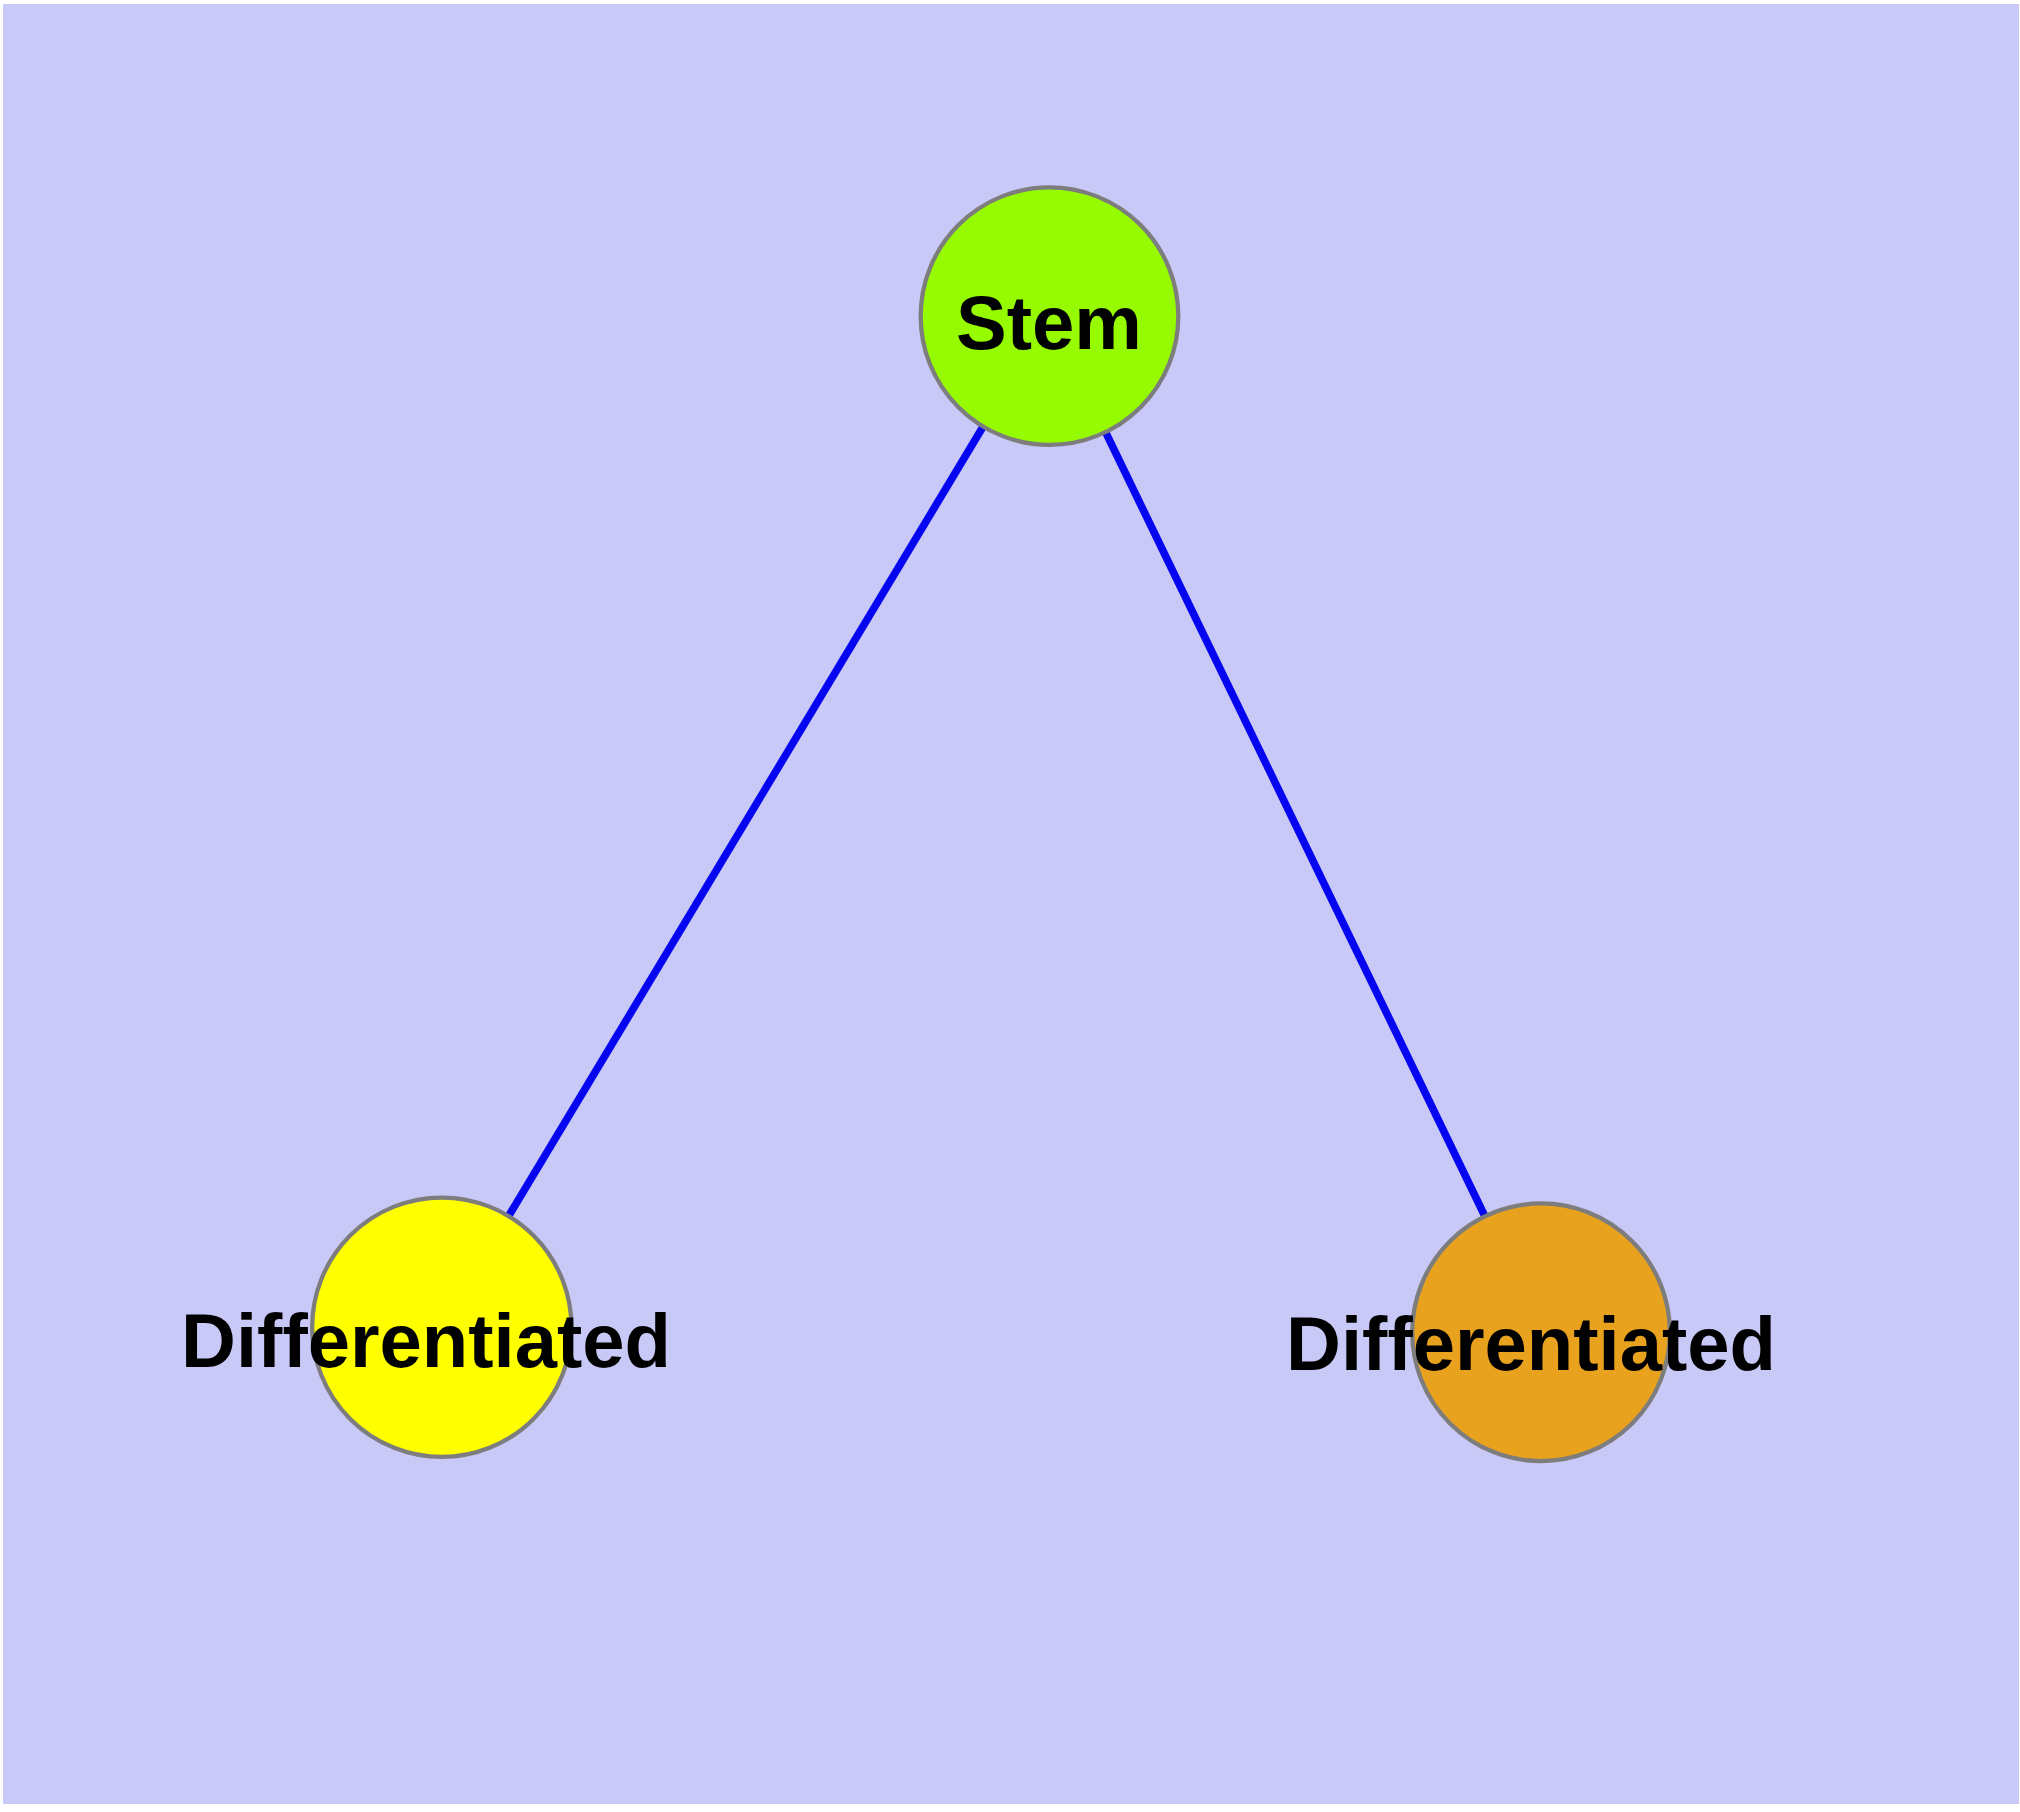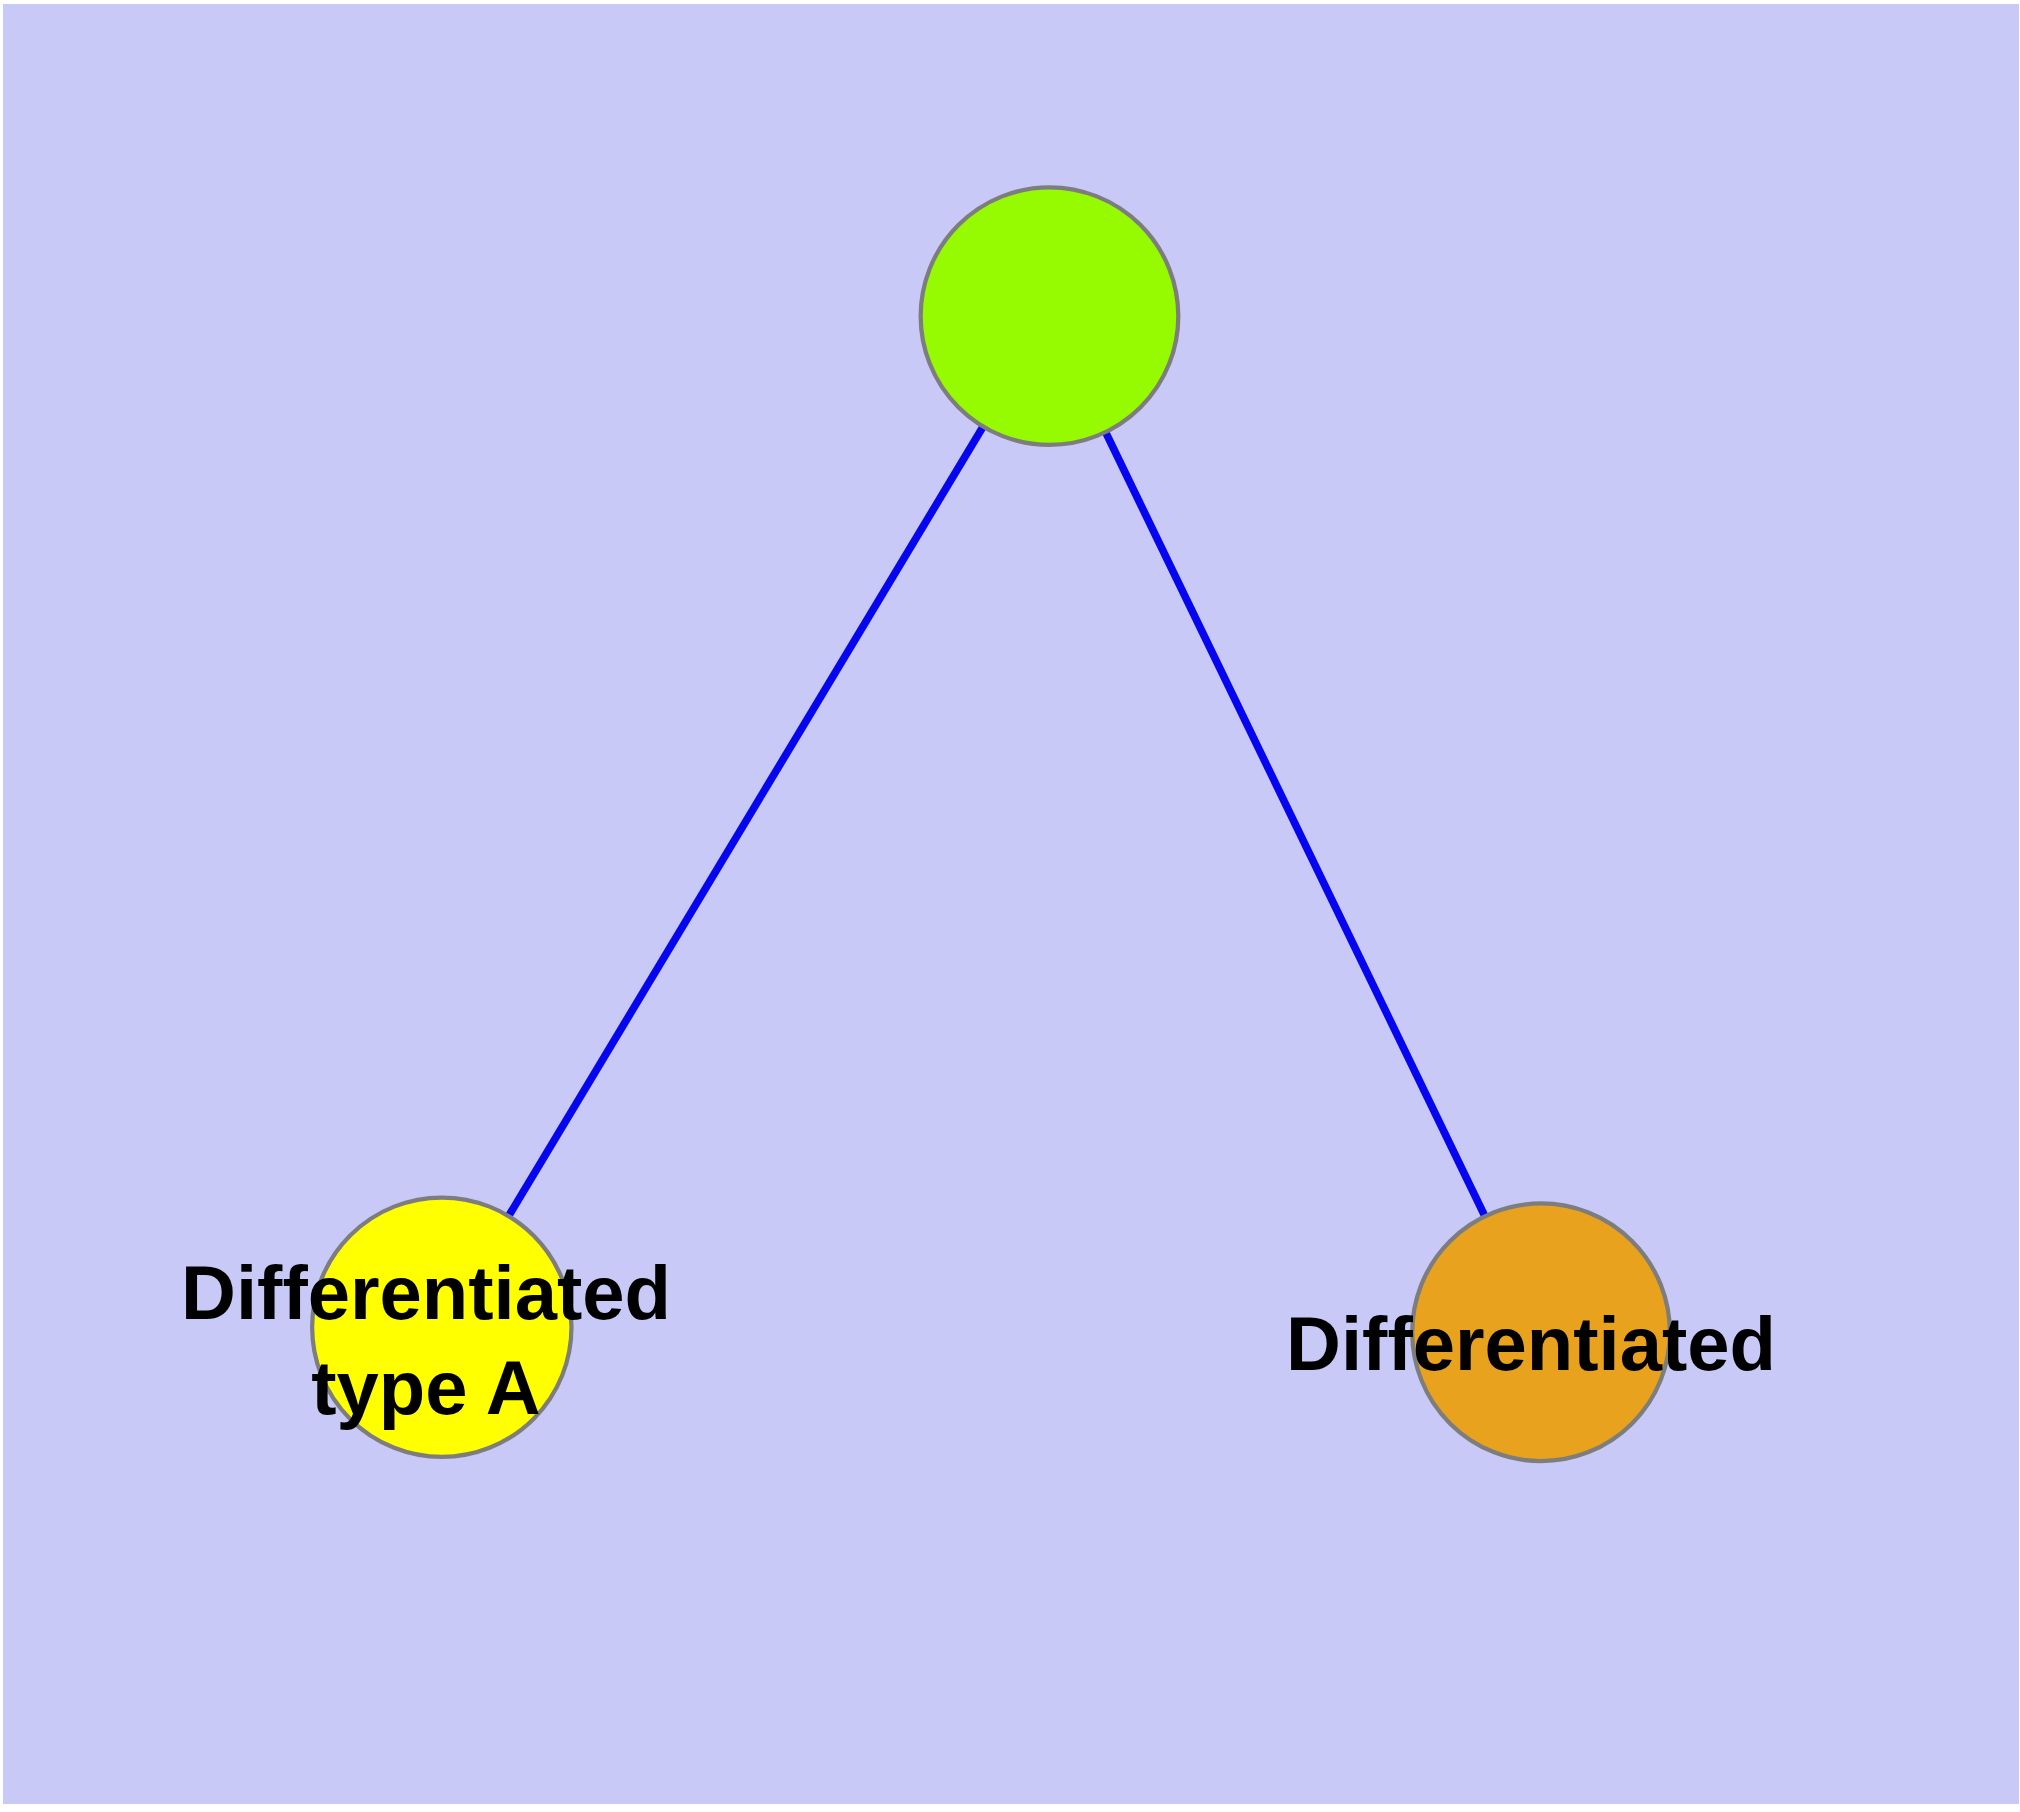--- a/index.html
+++ b/index.html
@@ -63,24 +63,26 @@
 
     <line class="edge-line" x1="1238" y1="373" x2="1818" y2="1572" stroke="#0505F0"></line>
 
     <circle class="node-circle" cx="1238" cy="373" r="152" fill="#96FA00"></circle>
 
     <circle class="node-circle" cx="521" cy="1566" r="153" fill="#FFFF00"></circle>
 
     <circle class="node-circle" cx="1818" cy="1572" r="152" fill="#E8A21D"></circle>
   </svg>
 
+  <div class="node-label" style="left: 1049px; top: 322px;">
+    <div>Stem</div>
+  </div>
 
   <div class="node-label" style="left: 426px; top: 1340px;">
     <div>Differentiated</div>
-    <div>type A</div>
   </div>
 
   <div class="node-label" style="left: 1531px; top: 1343px;">
     <div>Differentiated</div>
   </div>
 
 </div>
 
 
 </body></html>

